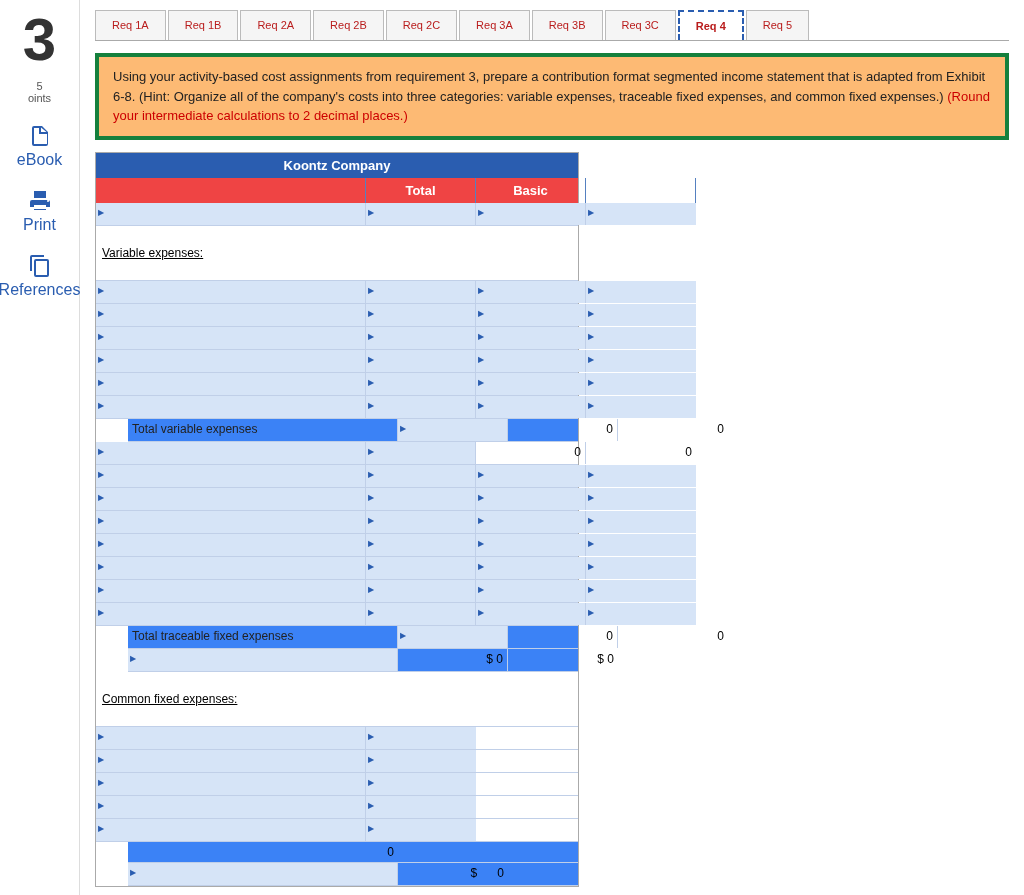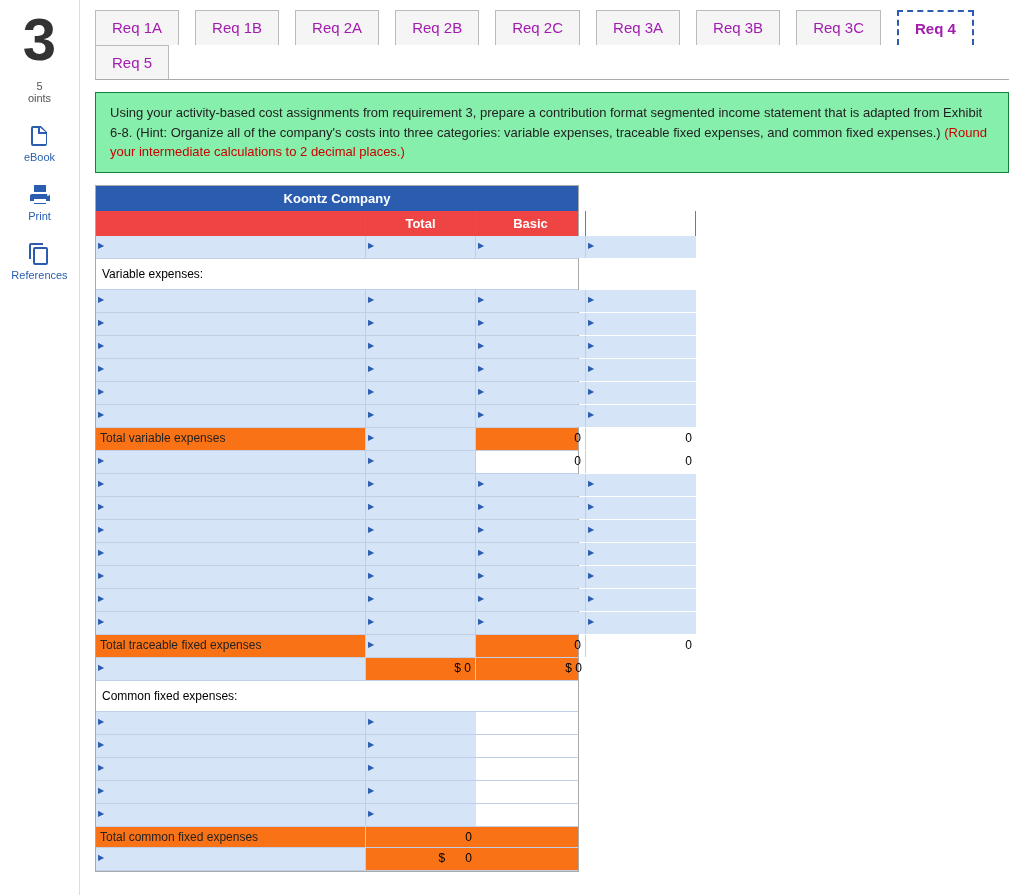--- a/index.html
+++ b/index.html
@@ -36,21 +36,21 @@
       margin-bottom: 20px;
       cursor: pointer;
       color: #2a5db0;
     }
     .sidebar-item svg {
       width: 24px;
       height: 24px;
       fill: #2a5db0;
     }
     .sidebar-item-label {
-      font-size: 11px;
+      font-size: 16px;
       color: #2a5db0;
       margin-top: 3px;
     }
 
     
     .main {
       flex: 1;
       padding: 10px 15px;
       overflow: auto;
     }
@@ -59,37 +59,37 @@
     .tabs {
       display: flex;
       flex-wrap: wrap;
       border-bottom: 1px solid #aaa;
       margin-bottom: 12px;
     }
     .tab {
       padding: 8px 16px;
       border: 1px solid #bbb;
       border-bottom: none;
-      margin-right: 16px;
+      margin-right: 2px;
       cursor: pointer;
       background: #f5f5f5;
-      font-size: 15px;
-      color: #a21caf;
+      font-size: 11px;
+      color: #b91c1c;
     }
     .tab.active {
       border: 2px dashed #2a5db0;
       border-bottom: none;
       background: #fff;
       font-weight: bold;
     }
 
     
     .instructions {
-      background: #86efac;
-      border: 1px solid #15803d;
+      background: #fdba74;
+      border: 4px solid #15803d;
       padding: 10px 14px;
       margin-bottom: 12px;
       font-size: 13px;
       line-height: 1.5;
       color: #222;
     }
     .instructions .red-text {
       color: #c00;
     }
 
@@ -131,41 +131,43 @@
     
     .income-table {
       width: 100%;
     }
     .row {
       display: grid;
       grid-template-columns: 270px 110px 110px 110px;
       border-bottom: 1px solid #c0cfe8;
     }
     .row.subtotal-row {
-      background: #f97316;
+      background: #3b82f6;
+      margin-left: 32px;
     }
     .cell {
       padding: 3px 4px;
       border-right: 1px solid #c0cfe8;
       font-size: 12px;
     }
     .cell.label {
       color: #222;
     }
     .cell.number {
       text-align: right;
     }
     .cell.no-border {
       border-right: none;
     }
     .full-row {
       display: block;
-      padding: 8px 6px;
+      padding: 20px 6px;
       font-size: 12px;
       border-bottom: 1px solid #c0cfe8;
+      text-decoration: underline;
     }
 
     
     .arrow-cell {
       background: #d6e4f7;
       position: relative;
       min-height: 22px;
     }
     .arrow-cell::before {
       content: '▶';
@@ -377,21 +379,20 @@
       <div class="row" style="grid-template-columns: 270px 110px;">
         <div class="cell arrow-cell"></div>
         <div class="cell arrow-cell no-border"></div>
       </div>
       <div class="row" style="grid-template-columns: 270px 110px;">
         <div class="cell arrow-cell"></div>
         <div class="cell arrow-cell no-border"></div>
       </div>
 
       <div class="row subtotal-row" style="grid-template-columns: 270px 110px;">
-        <div class="cell label">Total common fixed expenses</div>
         <div class="cell number no-border">0</div>
       </div>
 
       <div class="row subtotal-row" style="grid-template-columns: 270px 110px;">
         <div class="cell arrow-cell"></div>
         <div class="cell number no-border">
           <span class="dollar">$</span>
           &nbsp;&nbsp;&nbsp;&nbsp;
           <span>0</span>
         </div>

